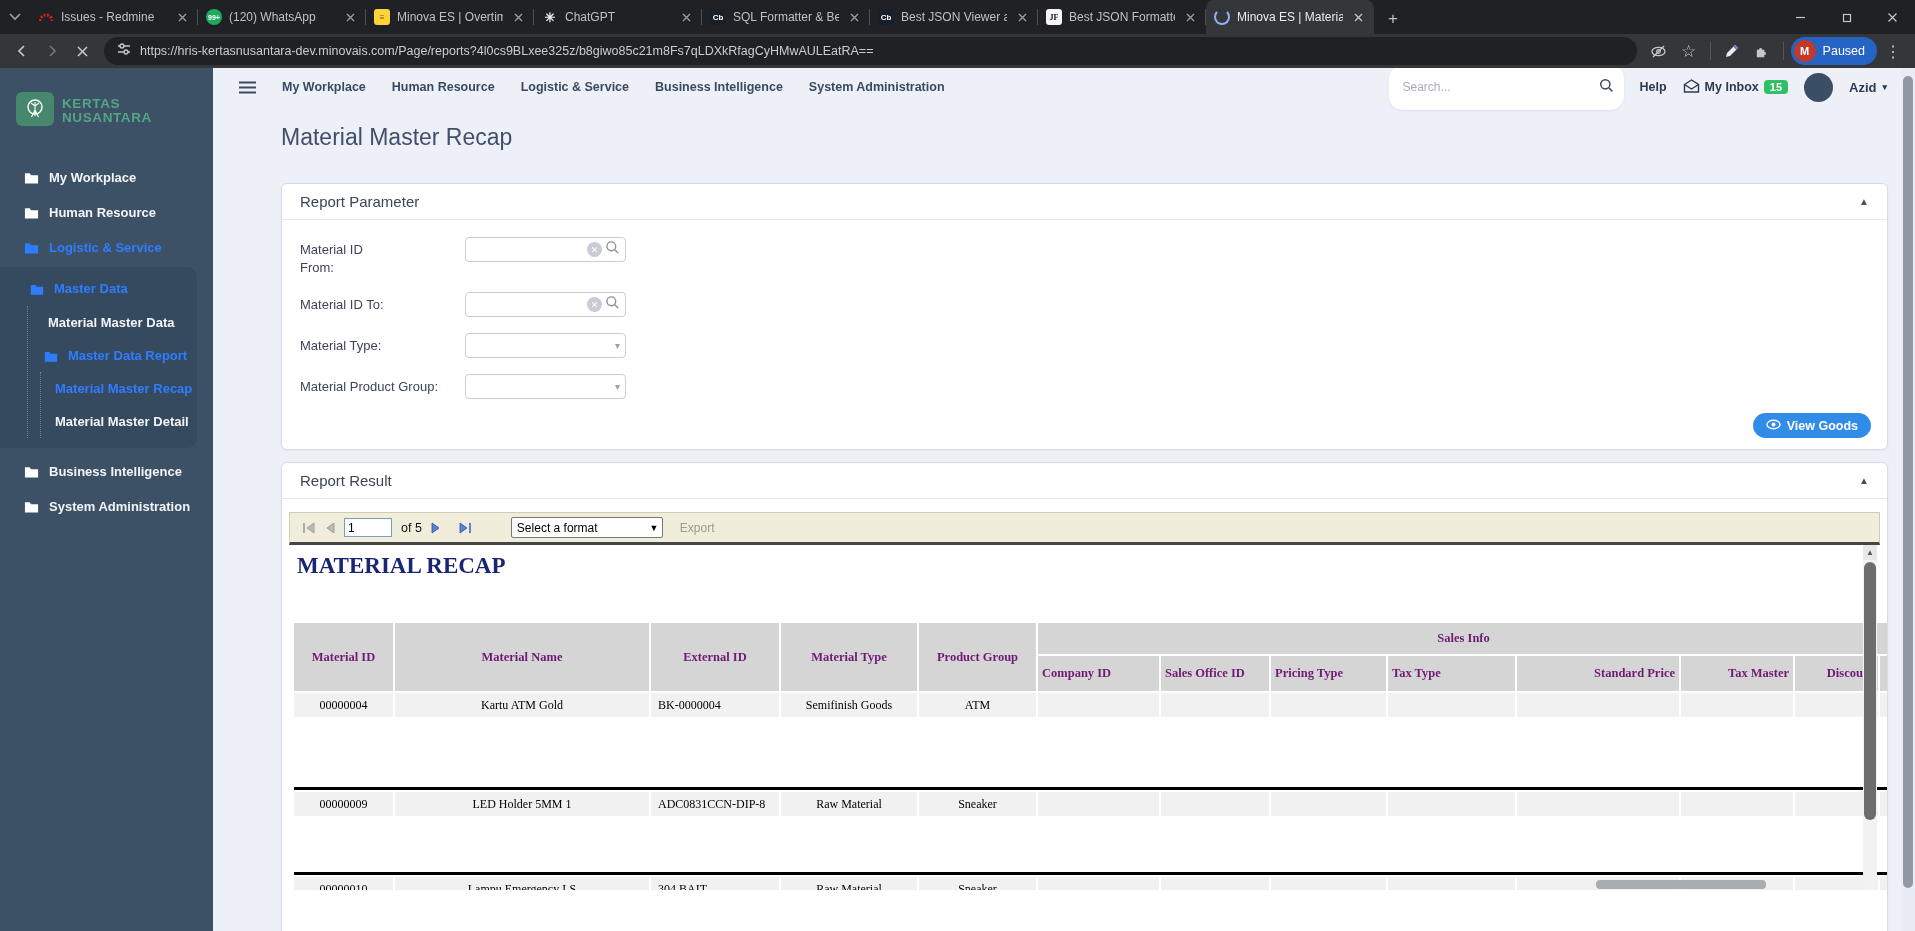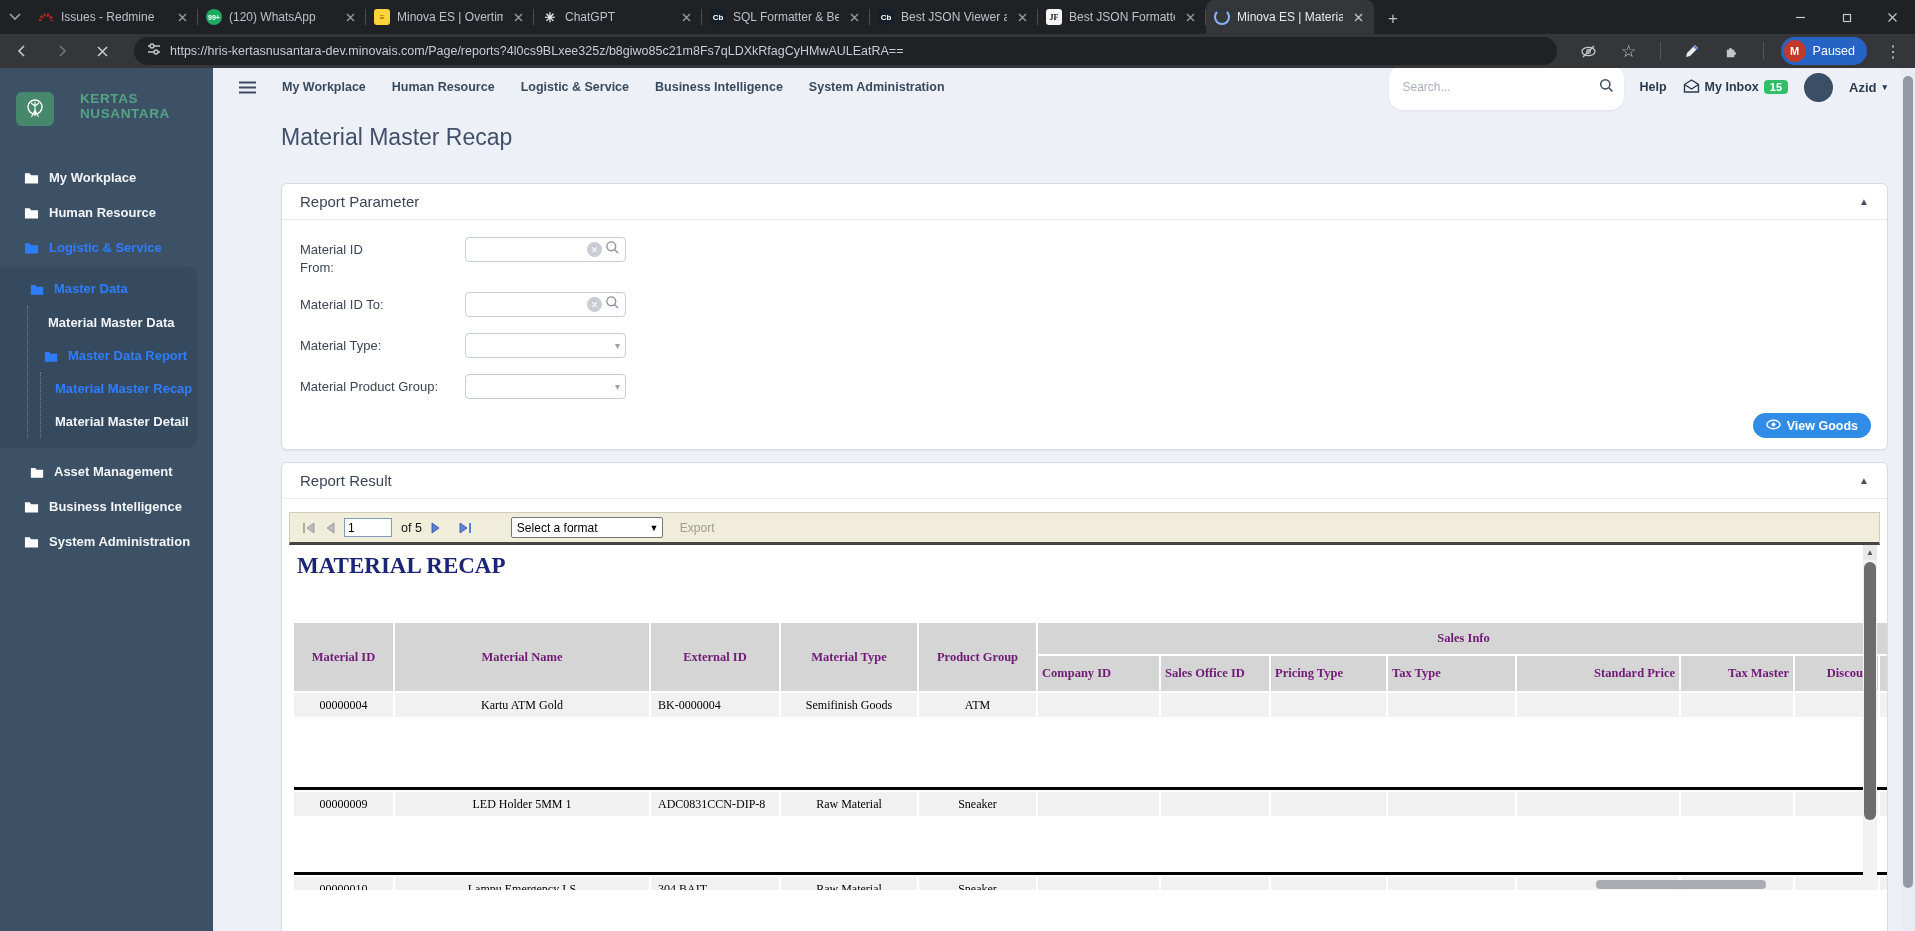--- a/index.html
+++ b/index.html
@@ -20,34 +20,34 @@
   .fav-wa{background:#1daa61;border-radius:50%;color:#fff;font-size:7px}
   .fav-minova{background:#ffd43b;color:#7a4b00}
   .fav-gpt{color:#ececec;font-size:13px;background:transparent}
   .fav-cb{background:#17202a;color:#fff}
   .fav-jf{background:#f5f5f5;color:#111;font-family:"Liberation Serif",serif}
   .fav-spin{border:2px solid #8ab4f8;border-top-color:#2b3647;border-radius:50%}
   .newtab{width:30px;height:30px;margin:2px 0 0 4px;display:flex;align-items:center;justify-content:center;color:#bdc1c6;font-size:17px}
   .win-controls{margin-left:auto;display:flex;height:34px}
   .win-controls span{width:46px;height:34px;display:flex;align-items:center;justify-content:center;color:#c4c7c5}
 
-  .toolbar{position:absolute;top:34px;left:0;right:0;height:34px;background:#35363a;display:flex;align-items:center;padding:0 8px;gap:12px}
+  .toolbar{position:absolute;top:34px;left:0;right:0;height:34px;background:#35363a;display:flex;align-items:center;padding:0 8px;gap:2px}
   .tool-icon{width:28px;height:28px;border-radius:50%;display:flex;align-items:center;justify-content:center;color:#c4c7c5;font-size:15px;flex:none}
   .tool-icon.dim{color:#72767b}
   .urlbar{flex:1;height:28px;background:#202124;border-radius:14px;display:flex;align-items:center;padding:0 12px;gap:8px;margin:0 6px;min-width:0}
   .urltext{color:#c9cdd3;font-size:12.5px;white-space:nowrap;overflow:hidden}
   .divi{width:1px;height:18px;background:#53565a;margin:0 5px}
   .profile-pill{height:28px;border-radius:14px;background:#2563c4;display:flex;align-items:center;gap:7px;padding:0 12px 0 3px;flex:none}
   .profile-avatar{width:22px;height:22px;border-radius:50%;background:#c0392b;color:#fff;font-size:11px;font-weight:bold;display:flex;align-items:center;justify-content:center}
   .profile-status{color:#fff;font-size:12.5px}
 
   
   .app{position:absolute;top:68px;left:0;width:1901px;height:863px;display:flex}
   .sidebar{width:213px;background:#3d5166;flex:none;color:#f2f4f7;overflow:hidden}
-  .logo{display:flex;align-items:flex-start;gap:26px;margin:24px 14px 34px 16px}
+  .logo{display:flex;align-items:flex-end;gap:8px;margin:24px 14px 34px 16px}
   .logo-mark{width:38px;height:34px;background:#47876b;border-radius:6px;display:flex;align-items:center;justify-content:center;flex:none}
   .logo-text{color:#54a584;font-weight:bold;font-size:13.5px;line-height:1.08;letter-spacing:.6px}
   .nav{font-size:13px;font-weight:600}
   .nav-item{display:flex;align-items:center;gap:10px;padding:10px 10px 10px 24px;color:#f2f4f7;white-space:nowrap}
   .nav-item .fold{display:flex;flex:none}
   .blue{color:#2f7dff}
   .subpanel{background:#364a5f;margin:2px 16px 6px 0;padding:4px 0 10px;border-radius:0 10px 10px 0}
   .sub2{padding-left:30px}
   .g1{margin-left:27px;border-left:1px dotted #6e7e93}
   .g1 .leaf{padding:9px 8px 9px 20px}
@@ -362,28 +362,20 @@
               <div class="nav-item blue leaf">
                 <span>Material Master Recap</span>
               </div>
               <div class="nav-item leaf">
                 <span>Material Master Detail</span>
               </div>
             </div>
           </div>
         </div>
 
-        <div class="nav-item sub2">
-          <span class="fold">
-              <svg width="14" height="12" viewBox="0 0 16 13">
-                <path d="M1 2h5l1.6 2H15v9H1z" fill="#fff"></path>
-              </svg>
-            </span>
-          <span>Asset Management</span>
-        </div>
         <div class="nav-item">
           <span class="fold">
               <svg width="15" height="13" viewBox="0 0 16 13">
                 <path d="M1 2h5l1.6 2H15v9H1z" fill="#fff"></path>
               </svg>
             </span>
           <span>Business Intelligence</span>
         </div>
         <div class="nav-item">
           <span class="fold">

